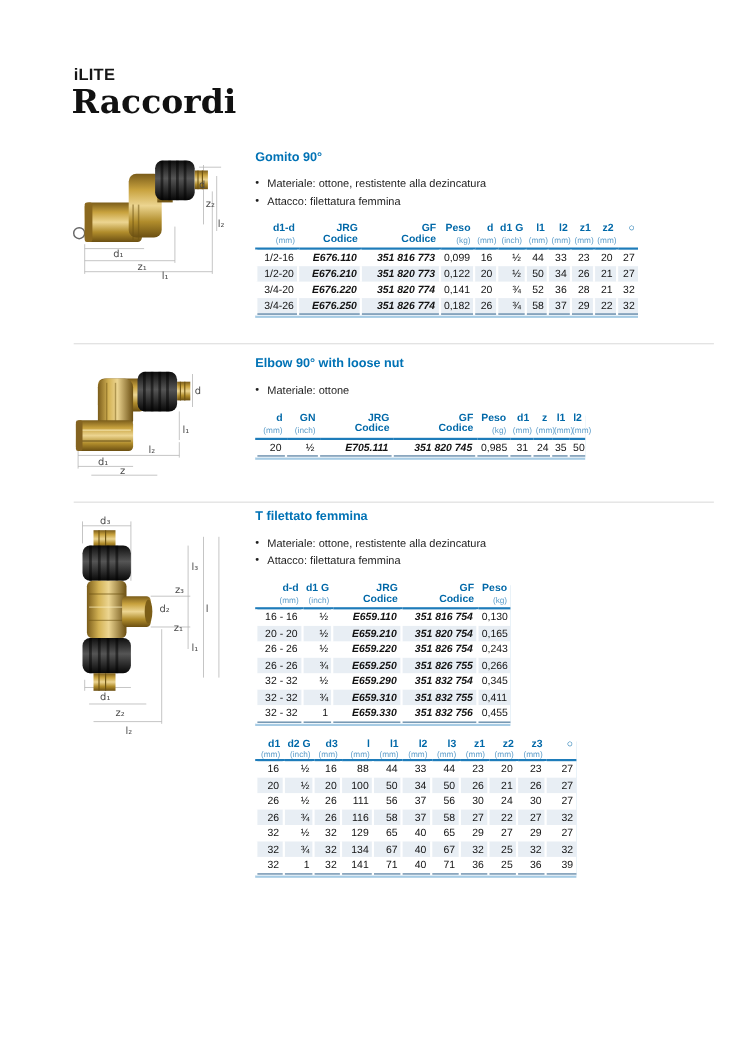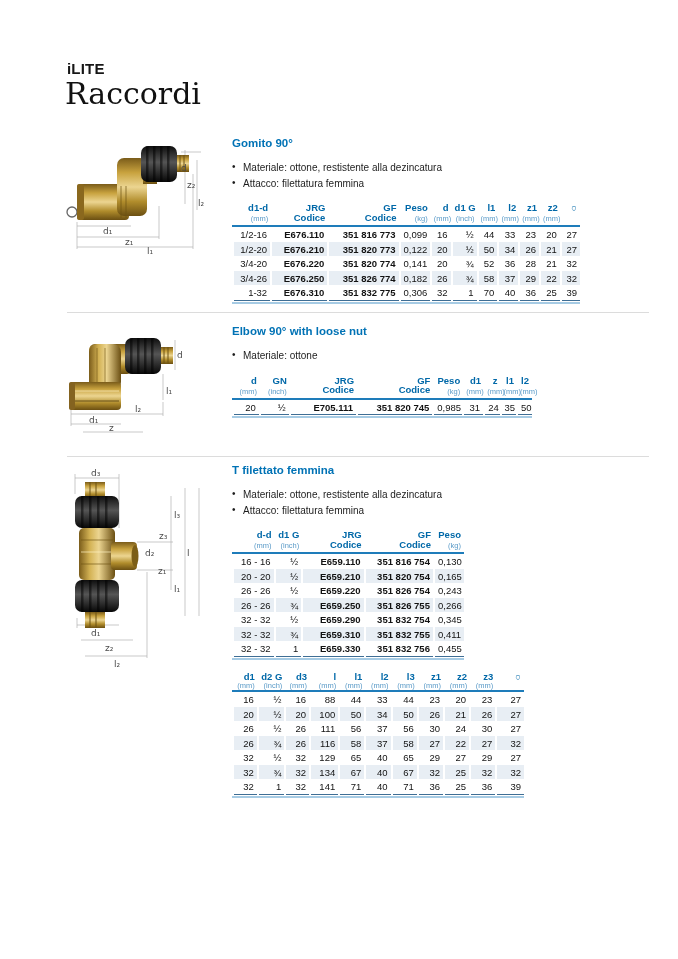--- a/index.html
+++ b/index.html
@@ -3,40 +3,40 @@
 <meta charset="utf-8">
 <style>
   html,body{margin:0;padding:0;background:#ffffff;}
   .page{position:relative;width:678px;height:861px;background:#fff;
         font-family:"Liberation Sans",sans-serif;overflow:hidden;margin-left:19px;}
 
   
   .brand{position:absolute;left:48px;top:60px;font-size:15px;font-weight:bold;
          color:#161616;letter-spacing:.2px;}
   .title{position:absolute;left:46px;top:76px;margin:0;
-         font-family:"DejaVu Serif",serif;font-weight:normal;font-size:30px;color:#111;}
+         font-family:"DejaVu Serif",serif;font-weight:bold;font-size:30px;color:#111;}
 
   
   .sec{position:absolute;left:213px;width:400px;}
   .sec-title{margin:0 0 13px 0;font-size:11.5px;font-weight:bold;color:#0072b5;}
   .bullets{list-style:none;margin:0 0 12px 0;padding:0;font-size:10px;color:#1d1d1d;}
   .bullets li{position:relative;padding-left:11px;margin-bottom:3px;line-height:1.25;}
   .bullets li::before{content:"•";position:absolute;left:0;top:-1px;}
 
   
   table{border-collapse:collapse;table-layout:fixed;
         border-bottom:1px solid #3f6e95;
         box-shadow:0 1px 0 #ffffff,0 3px 0 #a6cbe4;margin-bottom:6px;}
   th,td{text-align:right;white-space:nowrap;padding:1px 3px;}
   thead tr:first-child th{color:#0068a8;font-size:9.5px;font-weight:bold;line-height:1.05;padding-bottom:0;}
   thead tr:last-child th{border-bottom:2px solid #1e7cba;}
   thead th.unit{color:#5b9bc8;font-size:7.5px;font-weight:normal;line-height:1.1;padding-top:0;padding-bottom:0;}
   thead th.codice{color:#0068a8;font-size:9.5px;font-weight:bold;line-height:1.1;padding-top:0;padding-bottom:2px;}
   td{font-size:9.5px;color:#121212;border-left:2px solid #fff;padding-top:2px;padding-bottom:1.5px;}
-  td.b{font-weight:bold;}
+  td.b{font-weight:bold;font-style:italic;}
   tbody tr:nth-child(even) td{background:#e8eef4;}
 
   .t1{width:348px;} .t2{width:300px;} .t3a{width:232px;} .t3b{width:292px;margin-top:14px;}
 
   
   .divider{position:absolute;left:48px;width:582px;border:0;border-top:1px solid #dcdcdc;margin:0;}
 
   
   .figure{position:absolute;}
   .figure svg text{font-family:"DejaVu Sans",sans-serif;font-size:9px;fill:#4a4a4a;}
@@ -214,33 +214,20 @@
             <td class="b">351 826 774</td>
             <td>0,182</td>
             <td>26</td>
             <td>¾</td>
             <td>58</td>
             <td>37</td>
             <td>29</td>
             <td>22</td>
             <td>32</td>
           </tr>
-          <tr>
-            <td>1-32</td>
-            <td class="b">E676.310</td>
-            <td class="b">351 832 775</td>
-            <td>0,306</td>
-            <td>32</td>
-            <td>1</td>
-            <td>70</td>
-            <td>40</td>
-            <td>36</td>
-            <td>25</td>
-            <td>39</td>
-          </tr>
         </tbody>
       </table>
   </div>
 
   <hr class="divider" style="top:312px">
 
   <div class="figure" style="left:44px;top:332px">
     <svg width="150" height="105" viewBox="0 0 150 105">
       <g class="dimline">
         <line x1="112" y1="8" x2="112" y2="38"></line>

